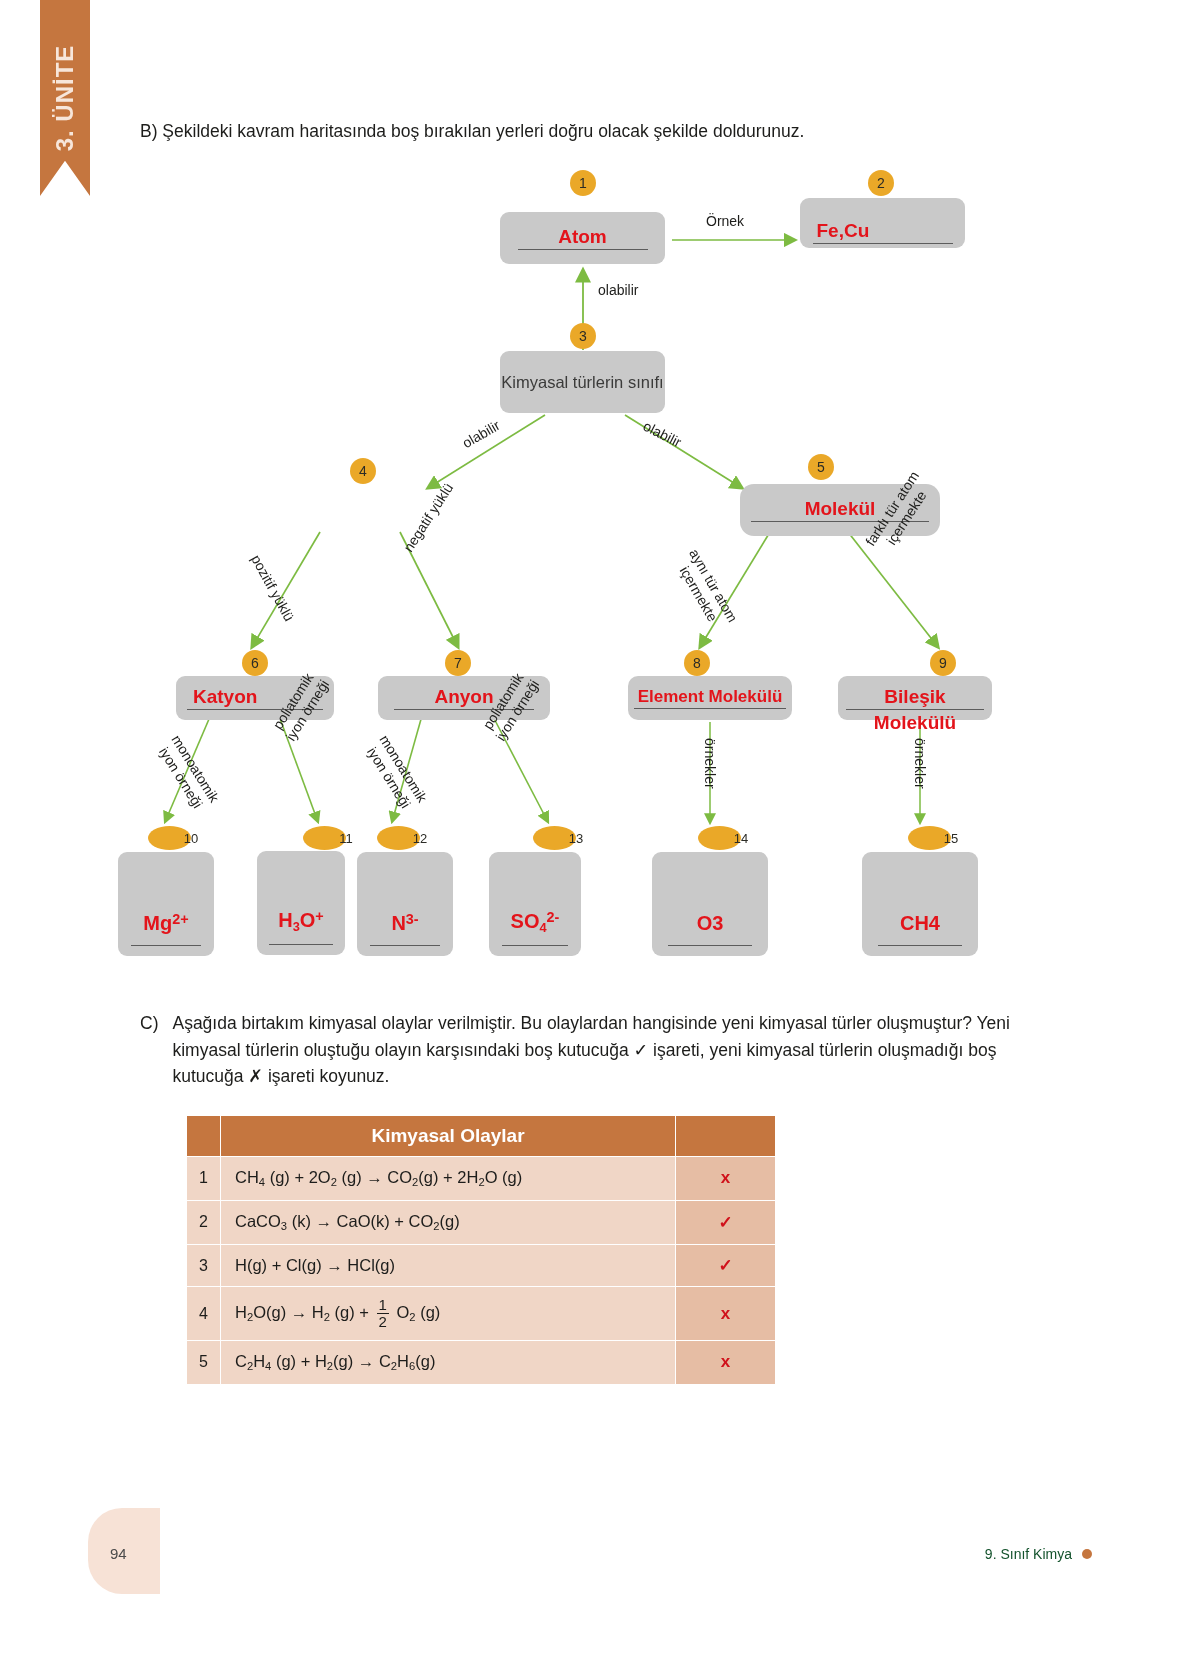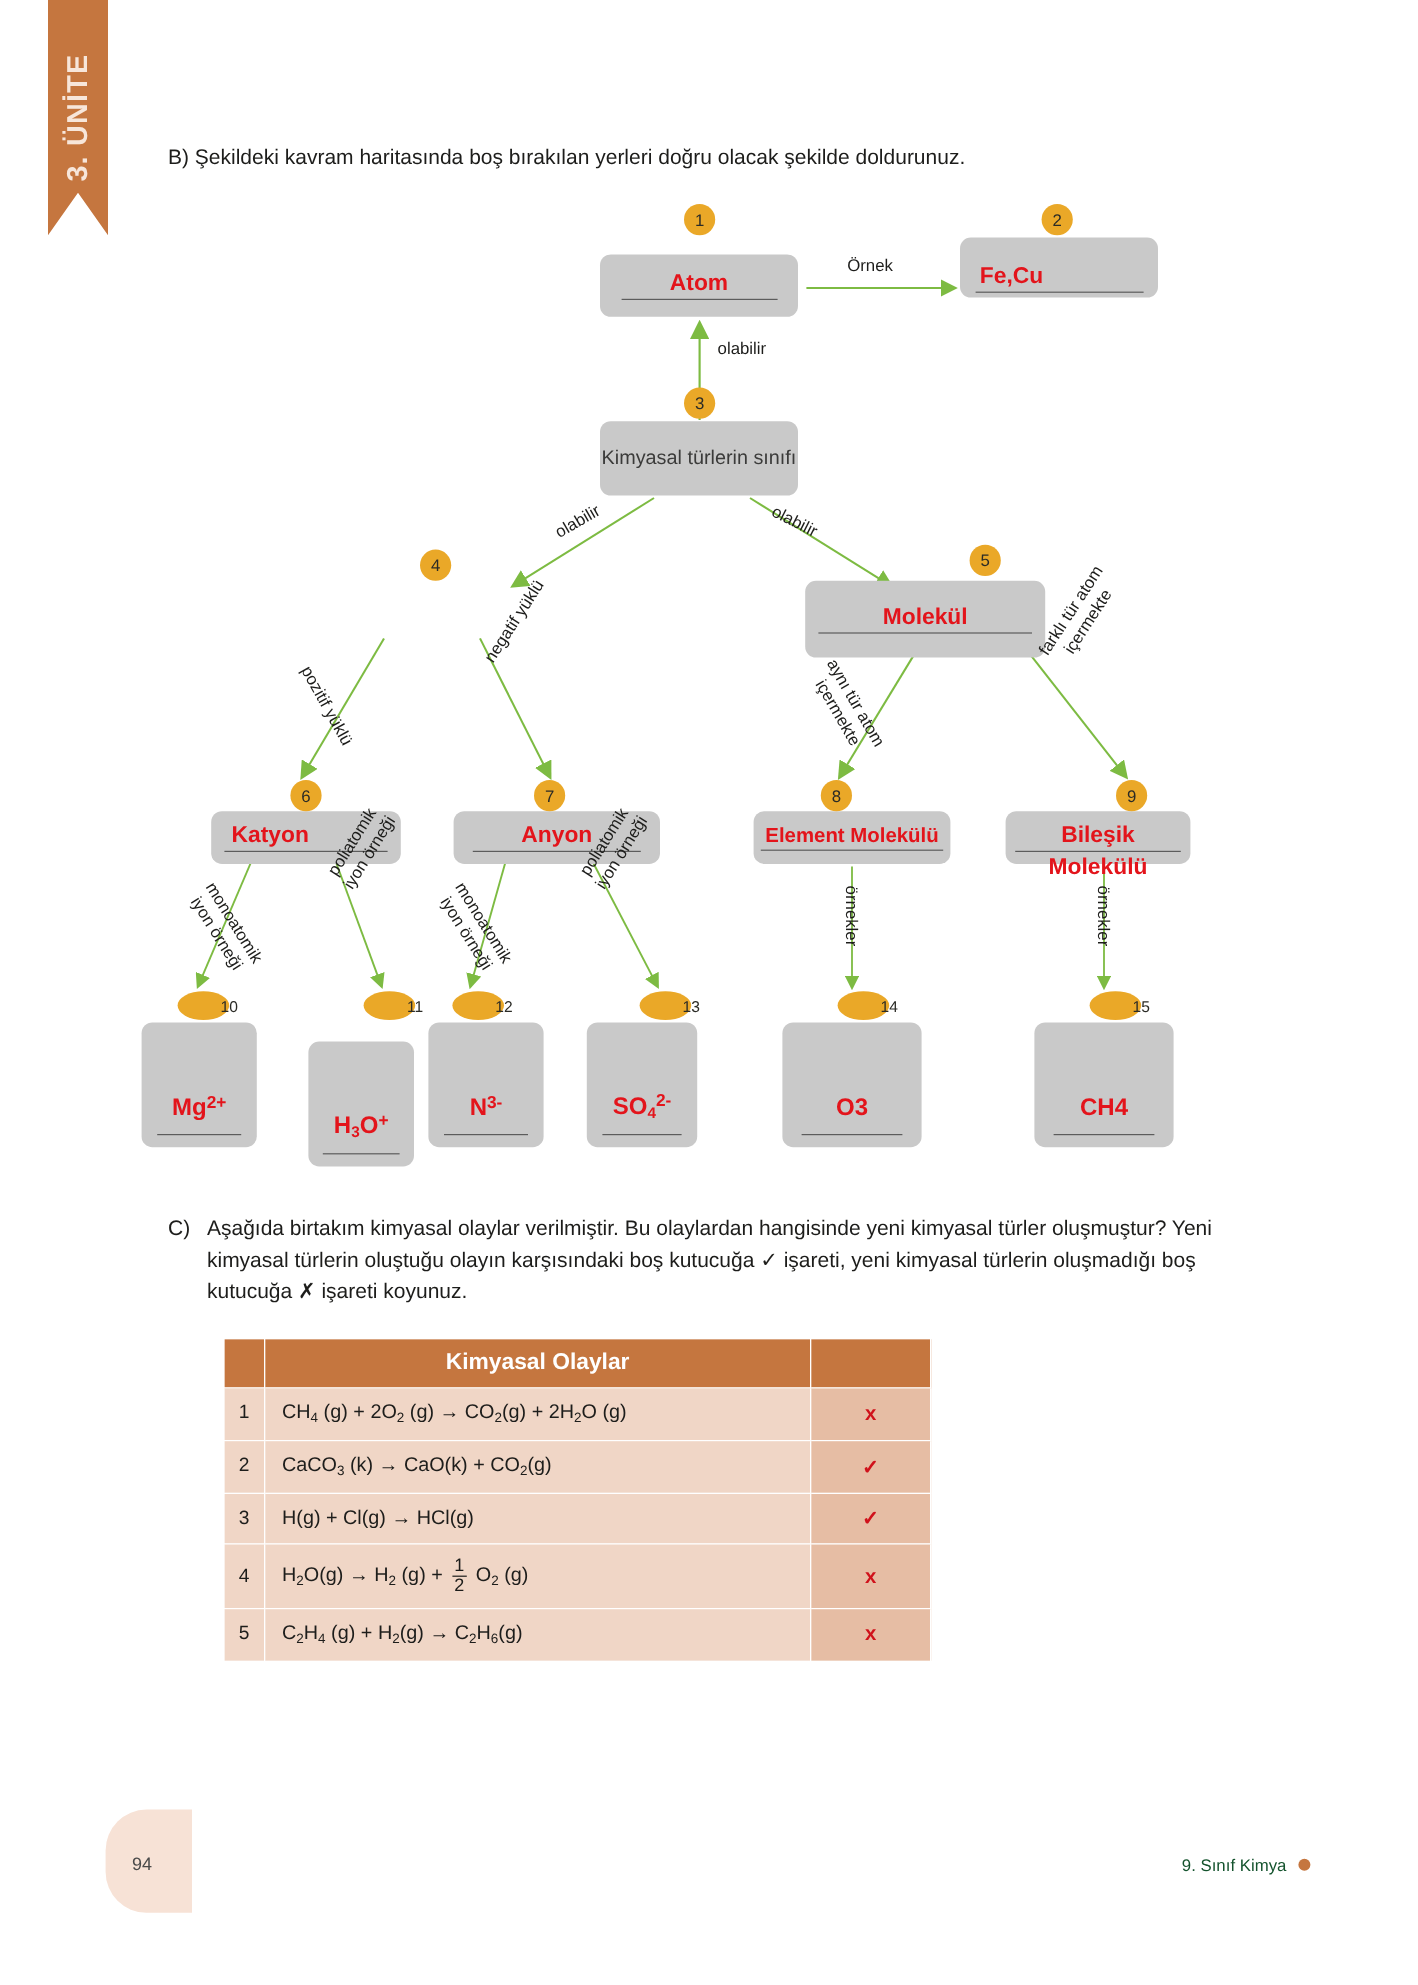--- a/index.html
+++ b/index.html
@@ -203,21 +203,21 @@
   <div class="edge-lbl" style="left:461px; top:266px; transform:rotate(-30deg);">olabilir</div>
   <div class="edge-lbl" style="left:642px; top:266px; transform:rotate(27deg);">olabilir</div>
 
   <div class="circ" style="left:350px; top:298px;">
     <span>4</span>
   </div>
 
   <div class="circ" style="left:808px; top:294px;">
     <span>5</span>
   </div>
-  <div class="node" style="left:671px; top:324px; width:200px; height:64px;">
+  <div class="node" style="left:740px; top:324px; width:200px; height:52px;border-radius:14px;">
     <span class="ans" style="min-width:178px;">Molekül</span>
   </div>
 
   <div class="edge-lbl" style="left:262px; top:392px; transform:rotate(61deg); transform-origin:left top;">pozitif yüklü</div>
   <div class="edge-lbl" style="left:400px; top:386px; transform:rotate(-57deg); transform-origin:left top;">negatif yüklü</div>
 
   <div class="edge-lbl two" style="left:700px; top:386px; transform:rotate(60deg); transform-origin:left top;">
     <div>aynı tür atom</div>
     <div>içermekte</div>
   </div>
@@ -236,21 +236,21 @@
   <div class="circ" style="left:445px; top:490px;">
     <span>7</span>
   </div>
   <div class="node" style="left:378px; top:516px; width:172px; height:44px;">
     <span class="ans" style="min-width:140px;">Anyon</span>
   </div>
 
   <div class="circ" style="left:684px; top:490px;">
     <span>8</span>
   </div>
-  <div class="node" style="left:628px; top:516px; width:164px; height:44px;">
+  <div class="node" style="left:628px; top:516px; width:164px; height:44px;border-radius:10px;">
     <span class="ans" style="font-size:17px;">Element Molekülü</span>
   </div>
 
   <div class="circ" style="left:930px; top:490px;">
     <span>9</span>
   </div>
   <div class="node" style="left:838px; top:516px; width:154px; height:44px; overflow:visible;">
     <div style="position:relative; width:100%; text-align:center;">
       <span class="ans" style="display:inline-block; min-width:138px; text-align:center;">Bileşik</span>
       <span class="ans nobd" style="position:absolute; left:0; right:0; top:26px; text-align:center;">Molekülü</span>
@@ -283,21 +283,21 @@
   <div class="fbox" style="left:118px; top:692px; width:96px; height:104px;">
     <span class="fml">
       <span>Mg</span><sup>2+</sup>
     </span>
     <span class="fline"></span>
   </div>
 
   <div class="circ sm" style="left:303px; top:666px;">
     <span>11</span>
   </div>
-  <div class="fbox" style="left:257px; top:708px; width:88px; height:104px;text-align:right;">
+  <div class="fbox" style="left:257px; top:691px; width:88px; height:104px;text-align:right;">
     <span class="fml">
       <span>H</span><sub>3</sub><span>O</span><sup>+</sup>
     </span>
     <span class="fline"></span>
   </div>
 
   <div class="circ sm" style="left:377px; top:666px;">
     <span>12</span>
   </div>
   <div class="fbox" style="left:357px; top:692px; width:96px; height:104px;">

